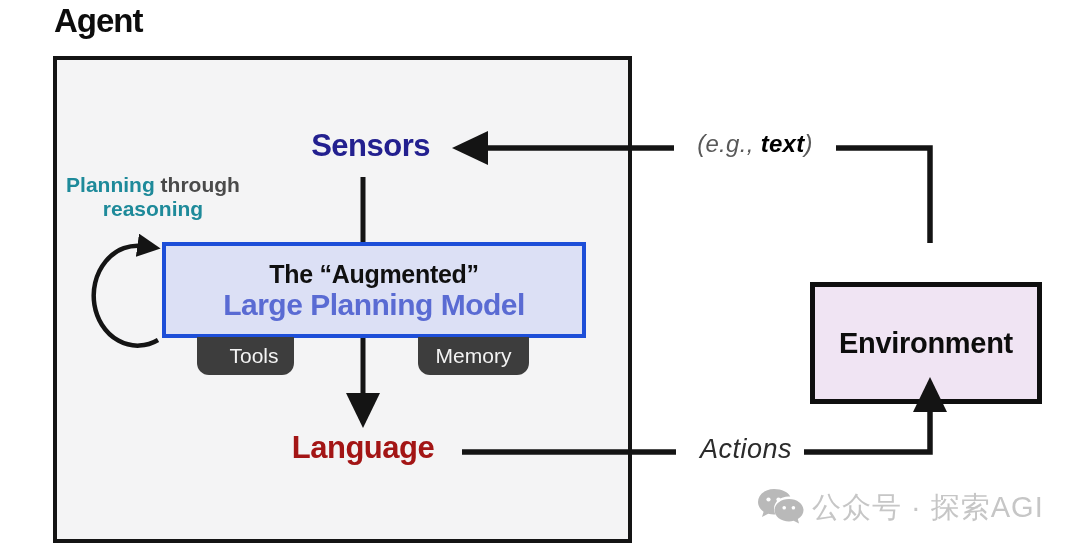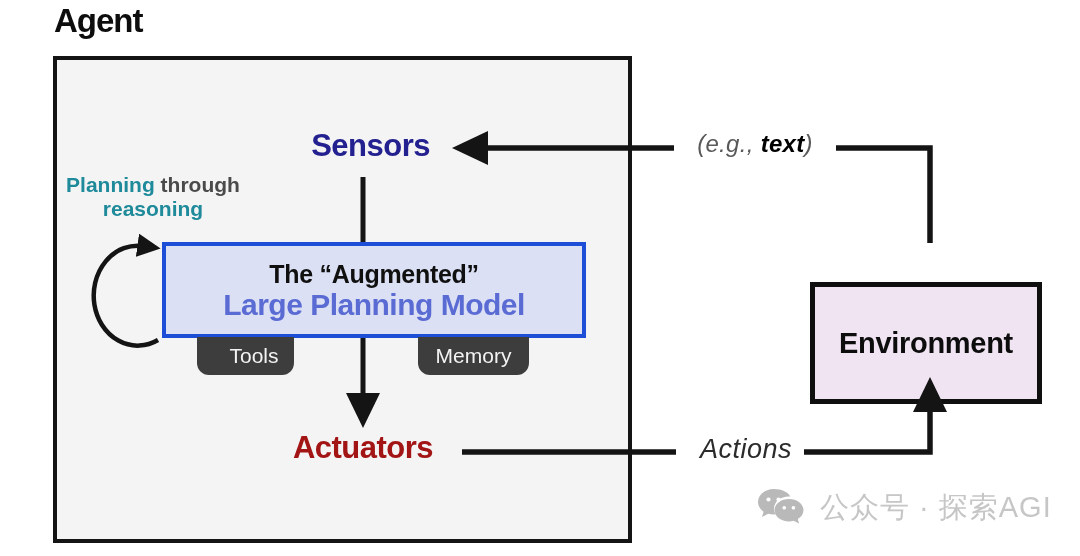--- a/index.html
+++ b/index.html
@@ -100,21 +100,21 @@
   }
   .flow-label .example {
     font-size: 24px; color: #595959; letter-spacing: 0.3px; line-height: 1.2;
   }
   .flow-label .example b { color: #000000; }
   .percepts-block { left: 655px; top: 130px; width: 200px; }
   .actions-block  { left: 622px; top: 434px; width: 248px; }
 
   .watermark {
     left: 756px; top: 486px;
-    display: flex; align-items: center; gap: 14px;
+    display: flex; align-items: center; gap: 6px;
     z-index: 5;
   }
   .watermark-text {
     font-size: 29px; color: #c6c6c6; letter-spacing: 1px;
     font-family: "Liberation Sans", sans-serif;
   }
 </style>
 </head>
 <body>
 
@@ -159,21 +159,21 @@
     <div class="llm-line2">Large Planning Model</div>
   </div>
 
   <div class="abs tab tab-tools">
     <span>Tools</span>
   </div>
   <div class="abs tab tab-memory">
     <span>Memory</span>
   </div>
 
-  <div class="abs actuators-label">Actuators</div>
+  <div class="abs actuators-label">Language</div>
 
   <div class="abs environment-box">
     <div class="environment-label">Environment</div>
   </div>
 
   <div class="abs flow-label percepts-block">
     <div class="example"><span>(e.g., </span><b>text</b><span>)</span></div>
   </div>
 
   <div class="abs flow-label actions-block">

